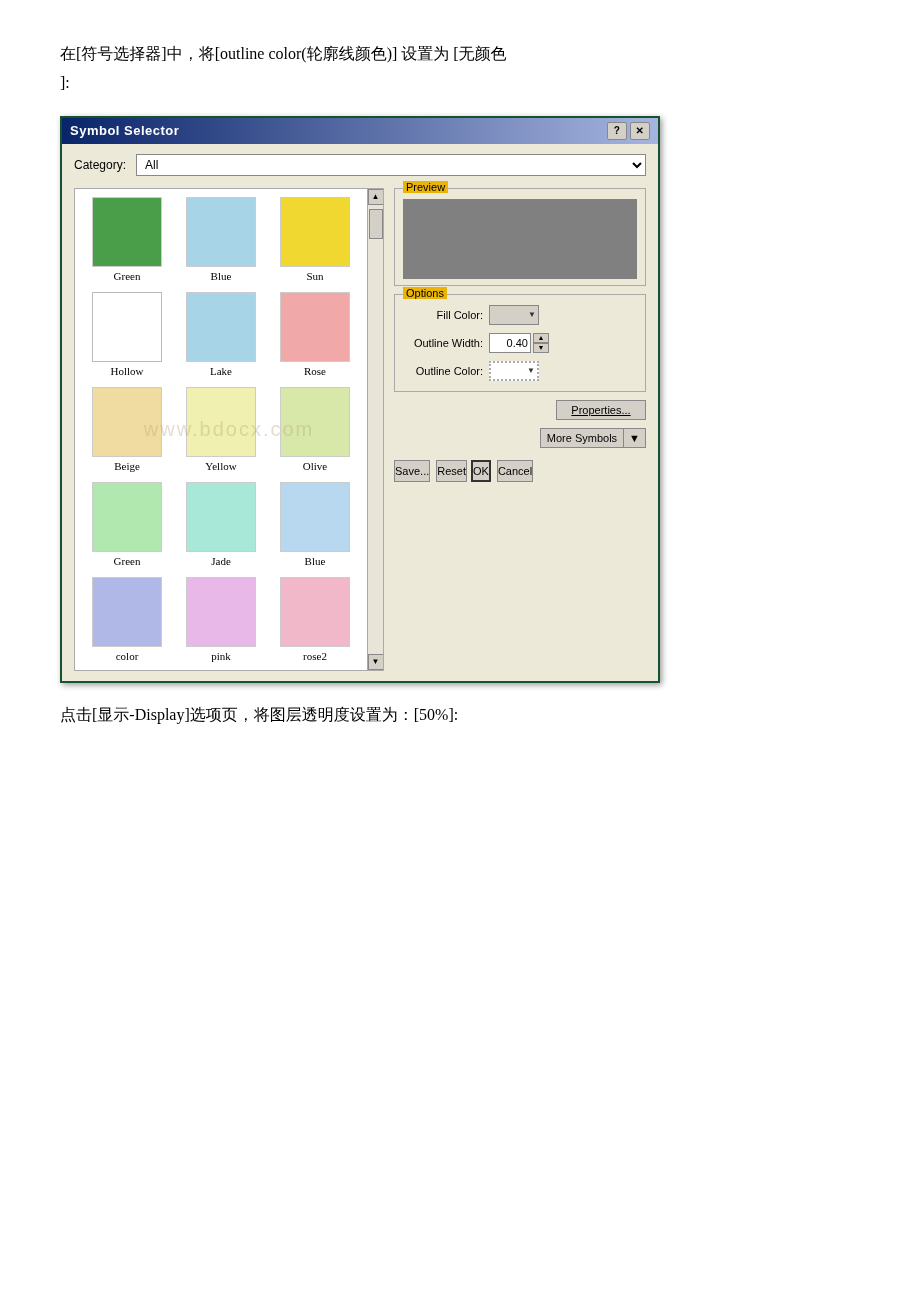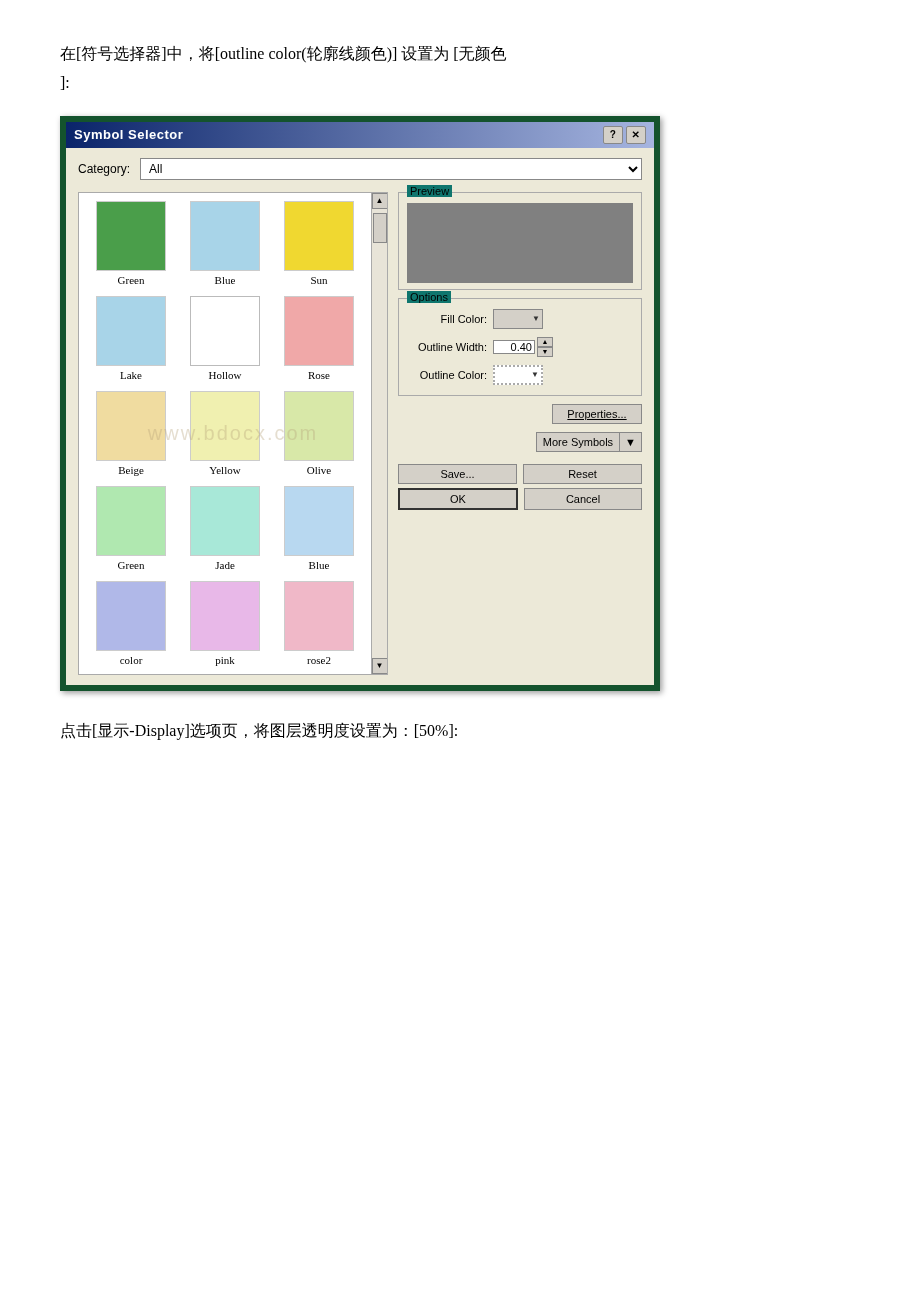--- a/index.html
+++ b/index.html
@@ -17,24 +17,24 @@
     }
     .instruction-text2 {
       font-size: 16px;
       line-height: 1.8;
       margin-top: 18px;
     }
 
     
     .dialog {
       width: 600px;
-      border: 6px solid #14532d;
+      border: 2px solid #14532d;
       background: #ece9d8;
       box-shadow: 2px 2px 6px rgba(0,0,0,0.4);
-      margin-bottom: 26px;
+      margin-bottom: 18px;
     }
     .dialog-titlebar {
       background: linear-gradient(to right, #0a246a, #a6b5e0);
       color: #fff;
       font-family: 'Tahoma', sans-serif;
       font-size: 13px;
       font-weight: bold;
       padding: 4px 8px;
       display: flex;
       align-items: center;
@@ -173,21 +173,21 @@
     .preview-group {
       border: 1px solid #aaa;
       background: #ece9d8;
       padding: 6px 8px;
       position: relative;
     }
     .group-legend {
       position: absolute;
       top: -8px;
       left: 8px;
-      background: #0f766e;
+      background: #eab308;
       font-family: 'Tahoma', sans-serif;
       font-size: 11px;
       padding: 0 3px;
     }
     .preview-box {
       width: 100%;
       height: 80px;
       background: #808080;
       margin-top: 4px;
     }
@@ -229,21 +229,21 @@
       font-size: 8px;
       color: #333;
     }
     .outline-width-control {
       display: flex;
       align-items: center;
       gap: 2px;
     }
     .outline-width-input {
       width: 42px;
-      height: 14px;
+      height: 20px;
       border: 1px solid #888;
       font-size: 11px;
       font-family: 'Tahoma', sans-serif;
       text-align: right;
       padding-right: 2px;
       background: #fff;
     }
     .spin-buttons {
       display: flex;
       flex-direction: column;
@@ -307,21 +307,21 @@
       font-size: 11px;
       background: #d4d0c8;
       border: 1px solid #888;
       border-left: none;
       padding: 3px 5px;
       cursor: pointer;
     }
 
     .bottom-buttons {
       display: flex;
-      flex-direction: column;
+      flex-direction: row;
       gap: 4px;
       margin-top: 4px;
     }
     .btn-row {
       display: flex;
       gap: 6px;
       justify-content: space-between;
     }
     .dialog-btn {
       font-family: 'Tahoma', sans-serif;
@@ -392,26 +392,26 @@
             </div>
             <div class="symbol-item">
               <div class="symbol-swatch" style="background-color: rgb(168, 212, 232);"></div>
               <span class="symbol-label">Blue</span>
             </div>
             <div class="symbol-item">
               <div class="symbol-swatch" style="background-color: rgb(240, 216, 48);"></div>
               <span class="symbol-label">Sun</span>
             </div>
             <div class="symbol-item">
+              <div class="symbol-swatch" style="background-color: rgb(255, 255, 255); border: 1px solid rgb(187, 187, 187);"></div>
+              <span class="symbol-label">Hollow</span>
+            </div>
+            <div class="symbol-item">
               <div class="symbol-swatch" style="background-color: rgb(168, 212, 232);"></div>
               <span class="symbol-label">Lake</span>
-            </div>
-            <div class="symbol-item">
-              <div class="symbol-swatch" style="background-color: rgb(255, 255, 255); border: 1px solid rgb(187, 187, 187);"></div>
-              <span class="symbol-label">Hollow</span>
             </div>
             <div class="symbol-item">
               <div class="symbol-swatch" style="background-color: rgb(240, 168, 168);"></div>
               <span class="symbol-label">Rose</span>
             </div>
             <div class="symbol-item">
               <div class="symbol-swatch" style="background-color: rgb(240, 220, 160);"></div>
               <span class="symbol-label">Beige</span>
             </div>
             <div class="symbol-item">

